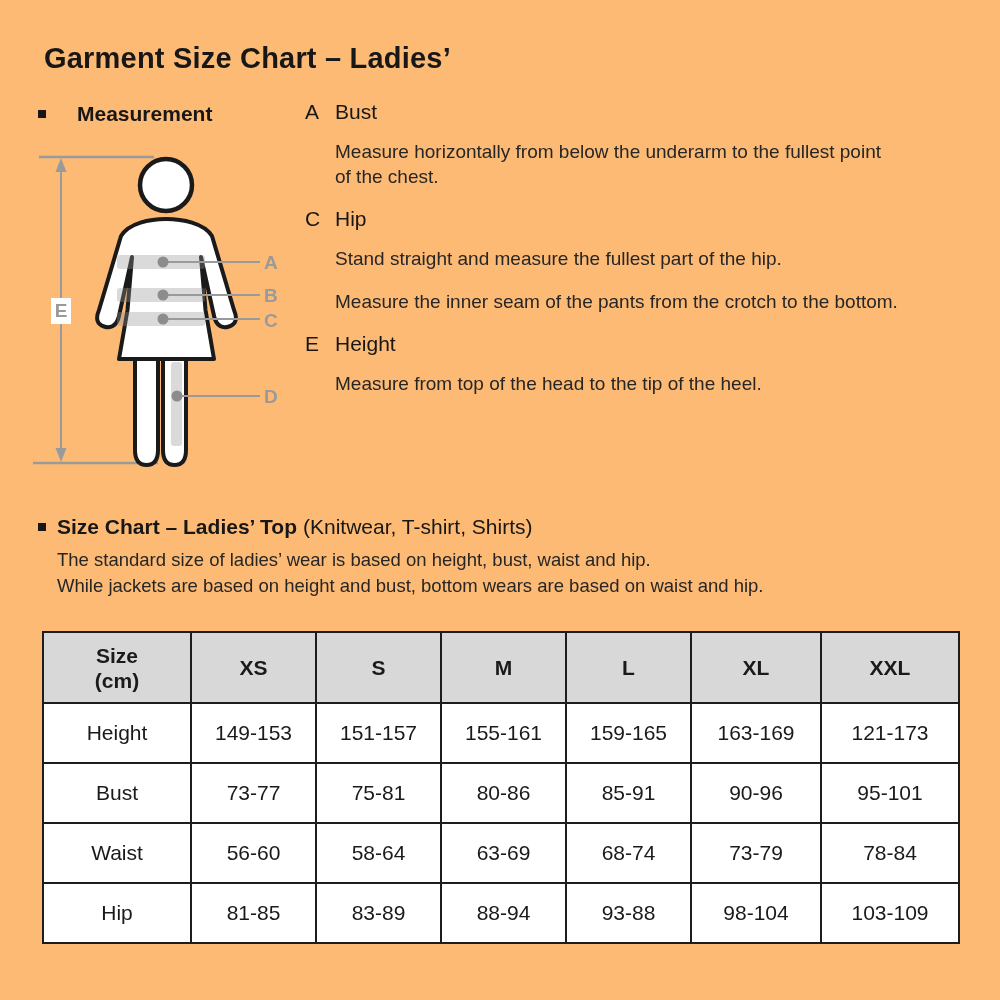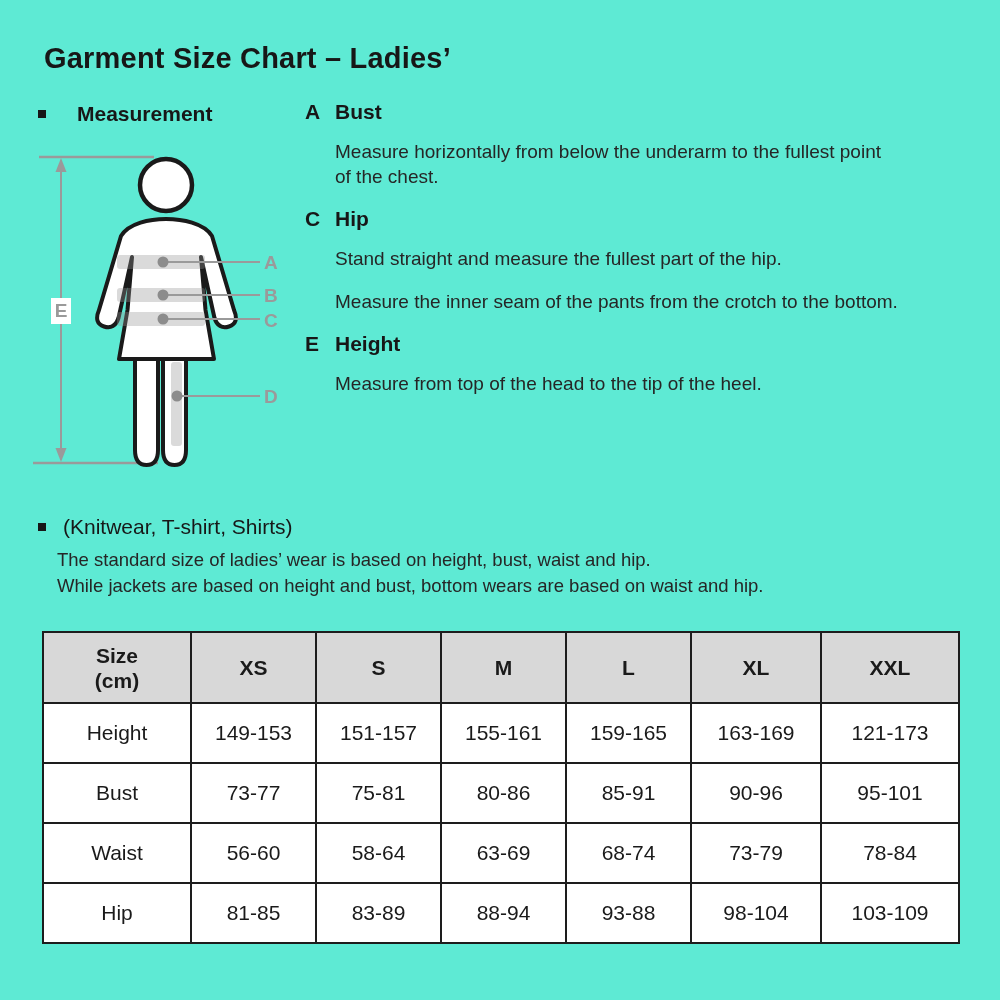--- a/index.html
+++ b/index.html
@@ -1,33 +1,33 @@
 <!DOCTYPE html>
 <html><head>
 <meta charset="utf-8">
 <style>
   * { margin:0; padding:0; box-sizing:border-box; }
   html,body { background:#ffffff; }
   body { font-family:"Liberation Sans", sans-serif; color:#1e1e1e; }
-  #page { position:relative; width:1000px; height:1000px; background:#5eead4; overflow:hidden; }
+  #page { position:relative; width:1000px; height:1000px; background:#fdba74; overflow:hidden; }
 
   .abs { position:absolute; }
 
   
   .page-title { left:44px; top:42px; font-size:29px; font-weight:bold; letter-spacing:0.2px; color:#171717; }
 
   
   .sec-head { display:flex; align-items:center; font-size:21px; font-weight:bold; color:#171717; }
   .bullet { width:8px; height:8px; background:#171717; display:inline-block; margin-right:11px; flex:0 0 auto; }
   .sec-head .reg { font-weight:normal; margin-left:6px;text-align:center; }
 
   
   .defs { left:305px; top:100px; width:660px; }
   .def-item { margin-bottom:18px; }
-  .def-head { font-size:21px; font-weight:bold; color:#171717; line-height:24px; }
+  .def-head { font-size:21px; font-weight:normal; color:#171717; line-height:24px; }
   .def-head .letter { display:inline-block; width:30px; }
   .def-desc { margin:15px 0 0 30px; font-size:19px; line-height:25px; color:#262626; }
   .def-desc div { white-space:nowrap; }
 
   
   .intro { left:57px; top:547px; font-size:18.5px; line-height:26px; color:#262626; }
 
   
   .size-table-wrap { left:42px; top:631px; }
   table { border-collapse:collapse; table-layout:fixed; width:916px;padding-left:24px; }
@@ -126,20 +126,21 @@
       </div>
       <div class="def-desc">
         <div>Measure from top of the head to the tip of the heel.</div>
       </div>
     </div>
 
   </div>
 
   <div class="abs sec-head" style="left:38px; top:515px;">
     <span class="bullet"></span>
+    <span>Size Chart – Ladies’ Top</span>
     <span class="reg">(Knitwear, T-shirt, Shirts)</span>
   </div>
 
   <div class="abs intro">
     <div>The standard size of ladies’ wear is based on height, bust, waist and hip.</div>
     <div>While jackets are based on height and bust, bottom wears are based on waist and hip.</div>
   </div>
 
   <div class="abs size-table-wrap">
     <table>

